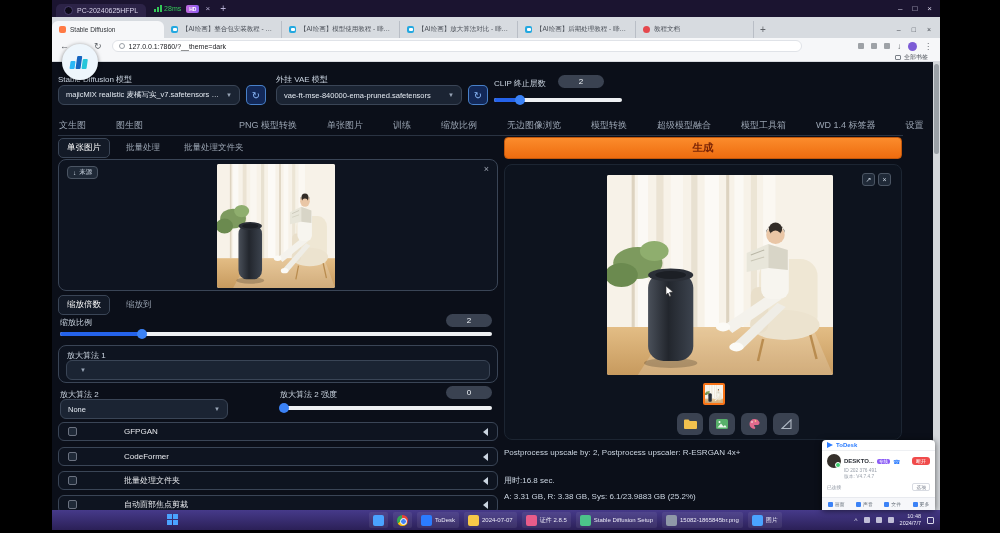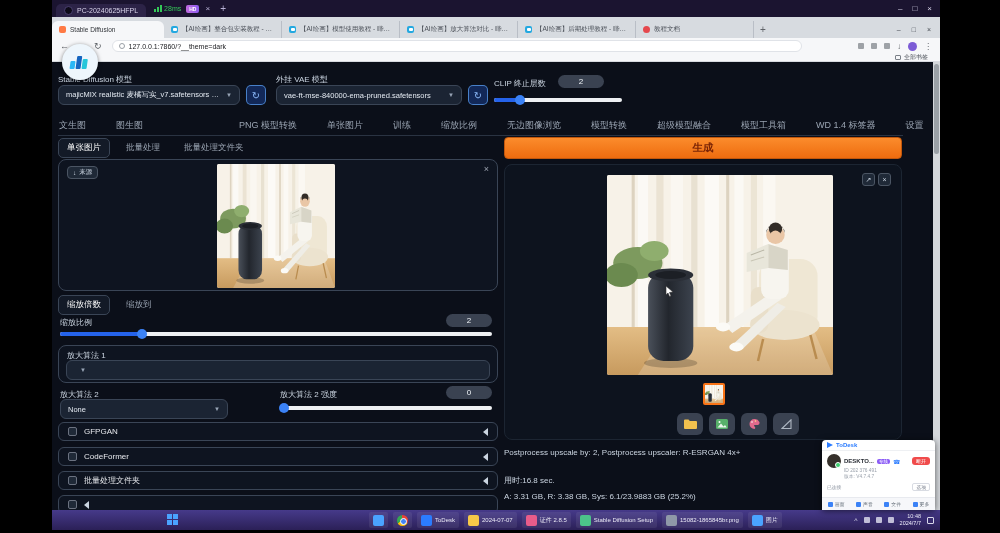--- a/index.html
+++ b/index.html
@@ -72,21 +72,21 @@
   .stab.active{color:#fff;border:1px solid #3a4556;border-radius:5px;background:#131a27;}
 
   #upload-panel{position:absolute;left:6px;top:97px;width:440px;height:132px;border:1px solid #3a4556;border-radius:8px;background:#0e1420;}
   .chip{position:absolute;left:8px;top:6px;display:flex;align-items:center;gap:3px;border:1px solid #4b5563;border-radius:4px;background:#1f2937;color:#cbd5e1;font-size:6.5px;padding:1px 5px;}
   .xbtn{position:absolute;right:8px;top:4px;color:#9ca3af;font-size:9px;}
   .scene-wrap{position:absolute;overflow:hidden;border-radius:2px;}
 
   #upscaler1-panel{position:absolute;left:6px;top:283px;width:440px;height:38px;border:1px solid #3a4556;border-radius:8px;background:#0e1420;}
   .acc{position:absolute;left:6px;width:440px;height:19px;border:1px solid #3a4556;border-radius:6px;background:#0e1420;display:flex;align-items:center;padding:0 9px;gap:7px;}
   .cb{width:9px;height:9px;border:1px solid #6b7280;border-radius:2px;background:#1f2937;flex:0 0 auto;}
-  .acc-label{font-size:8px;color:#e5e7eb;flex:1;}
+  .acc-label{font-size:8px;color:#e5e7eb;flex:1;margin-left:40px;}
   .tri-left{width:0;height:0;border-top:4px solid transparent;border-bottom:4px solid transparent;border-right:5px solid #cbd5e1;}
 
   #generate-btn{position:absolute;left:452px;top:75px;width:398px;height:22px;border-radius:4px;background:linear-gradient(180deg,#fb8c2c,#ee6c0f);border:1px solid #c2570c;color:#7a2406;font-size:10.5px;font-weight:bold;display:flex;align-items:center;justify-content:center;}
   #output-panel{position:absolute;left:452px;top:102px;width:398px;height:276px;background:#0d131e;border:1px solid #1c2532;border-radius:8px;}
   .mini-btn{width:13px;height:13px;border:1px solid #4b5563;border-radius:3px;background:#1f2937;color:#cbd5e1;font-size:7px;display:flex;align-items:center;justify-content:center;}
   #out-minis{position:absolute;right:10px;top:8px;display:flex;gap:3px;}
   #thumb{position:absolute;left:198px;top:218px;width:22px;height:22px;border:2px solid #f97316;border-radius:2px;overflow:hidden;}
   #action-row{position:absolute;left:172px;top:248px;display:flex;gap:6px;}
   .act-btn{width:26px;height:22px;border-radius:6px;background:#3a4251;display:flex;align-items:center;justify-content:center;}
   .info{position:absolute;left:452px;font-size:8px;color:#cbd5e1;white-space:nowrap;}
@@ -368,20 +368,21 @@
             <span class="acc-label">CodeFormer</span>
             <span class="tri-left"></span>
           </div>
           <div class="acc" style="top: 409px;">
             <span class="cb"></span>
             <span class="acc-label">批量处理文件夹</span>
             <span class="tri-left"></span>
           </div>
           <div class="acc" style="top: 433px;">
             <span class="cb"></span>
+            <span class="acc-label">自动面部焦点剪裁</span>
             <span class="tri-left"></span>
           </div>
         </div>
 
       <div id="generate-btn">生成</div>
 
       <div id="output-panel">
         <div id="out-minis">
           <span class="mini-btn">↗</span>
           <span class="mini-btn">×</span>

